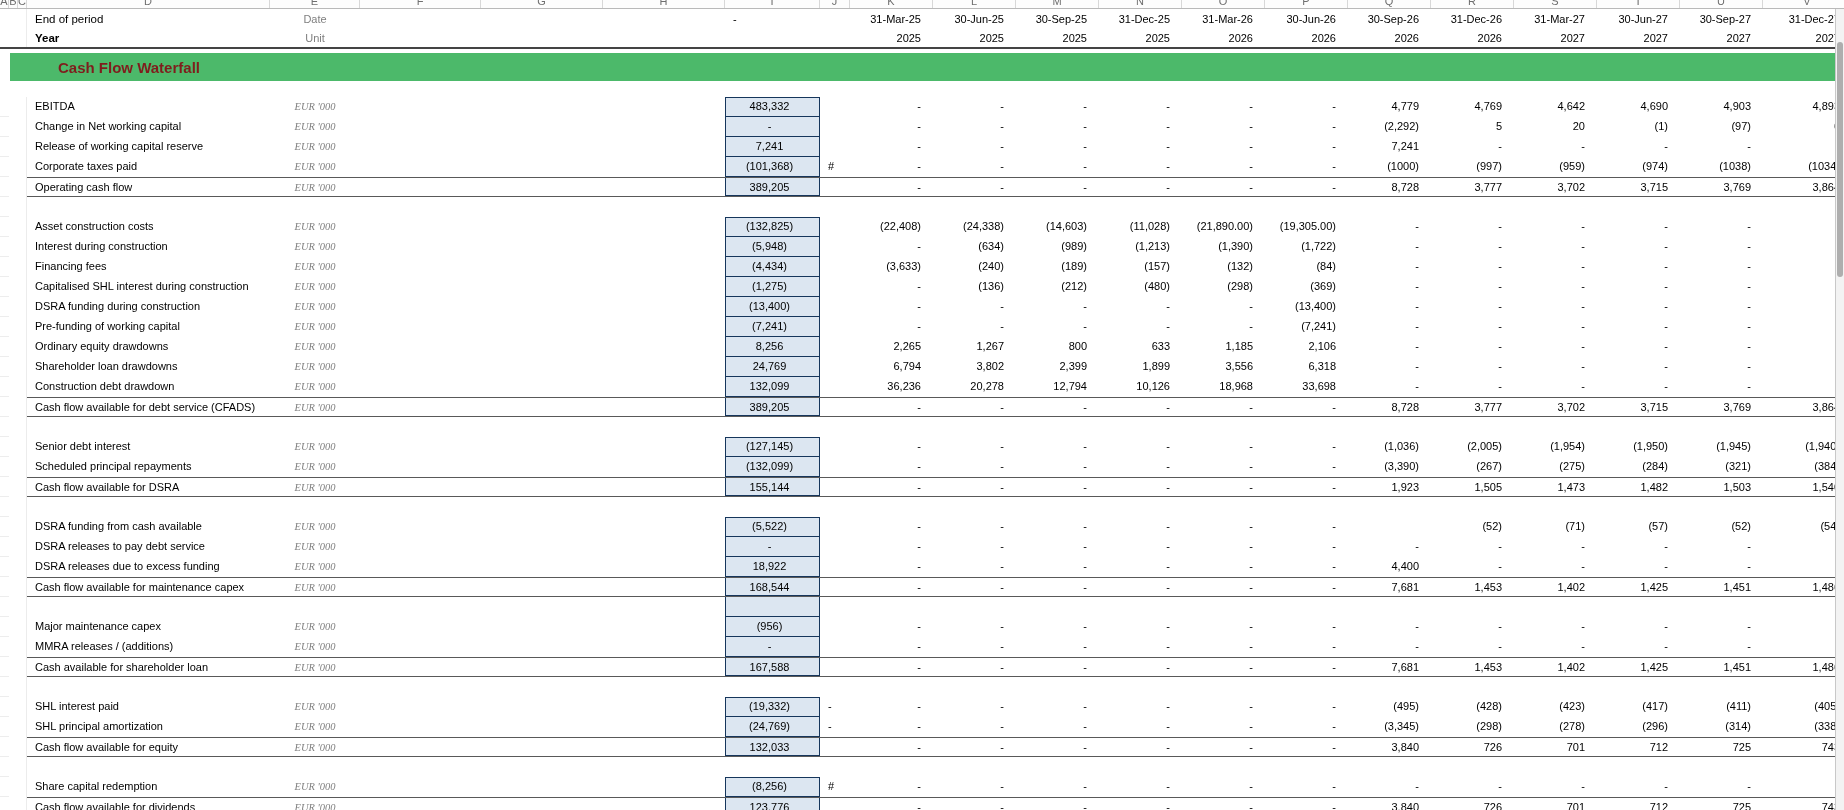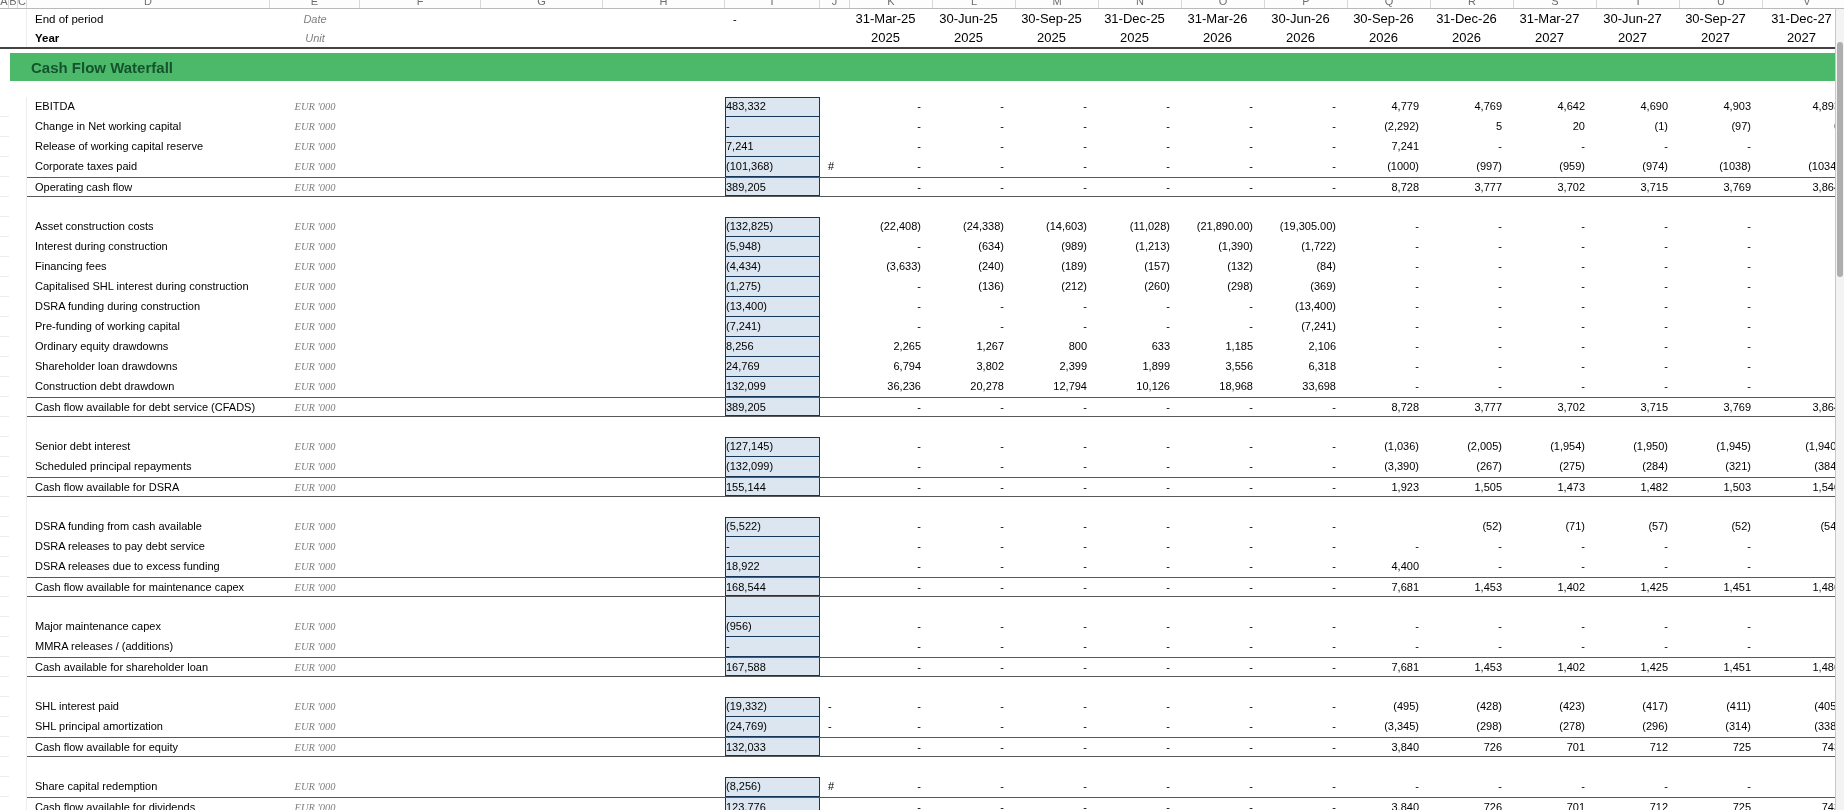--- a/index.html
+++ b/index.html
@@ -12,47 +12,47 @@
 
   
   .strip{display:flex;height:9px;overflow:hidden;border-bottom:1px solid #b9b9b9;background:#fdfdfd;box-sizing:border-box;}
   .strip .cl{flex:none;box-sizing:border-box;border-right:1px solid #d8d8d8;
     font-size:11px;line-height:14px;color:#6f6f6f;text-align:center;margin-top:-6px;height:16px;}
 
   
   .hrow{display:flex;height:19px;align-items:center;box-sizing:border-box;}
   .hlab{width:243px;flex:none;padding-left:8px;font-size:11.5px;white-space:nowrap;box-sizing:border-box;}
   .yr .hlab{font-weight:bold;}
-  .hmeta{width:90px;flex:none;text-align:center;font-style:italic;color:#7f7f7f;font-size:11px;}
+  .hmeta{width:90px;flex:none;text-align:center;color:#7f7f7f;font-size:11px;}
   .hgap{width:365px;flex:none;}
   .hdash{width:95px;flex:none;padding-left:8px;font-size:11px;box-sizing:border-box;}
   .hmark{width:30px;flex:none;}
   .hcells{display:flex;}
-  .hval{width:83px;flex:none;text-align:center;padding-right:12px;font-size:13px;box-sizing:border-box;white-space:nowrap;}
+  .hval{width:83px;flex:none;text-align:right;padding-right:12px;font-size:11px;box-sizing:border-box;white-space:nowrap;}
   .hval.last{width:89px;}
   .divider{height:2px;background:#444444;}
   .gap4{height:4px;}
   .gap16{height:16px;}
 
   
   .greenbar{height:28px;margin-left:10px;background:var(--section-green,#4CB96A);display:flex;align-items:center;}
-  .greenbar span{font-size:15px;font-weight:bold;padding-left:21px;color:#14532d;}
+  .greenbar span{font-size:15px;font-weight:bold;padding-left:48px;color:#7f1d1d;}
 
   
   .r{display:flex;height:20px;box-sizing:border-box;overflow:hidden;}
   .gut{width:27px;flex:none;border-right:1px solid #ececec;box-sizing:border-box;
     background-image:repeating-linear-gradient(to bottom,transparent 0 19px,#ededed 19px 20px);
     background-size:9px 20px;background-repeat:repeat-y;}
   .rb{display:flex;flex:1;box-sizing:border-box;}
   .r.sub .rb{border-top:1px solid #595959;border-bottom:1px solid #595959;}
   .cl-label{width:243px;flex:none;padding-left:8px;font-size:11px;line-height:19px;white-space:nowrap;box-sizing:border-box;}
   .cl-unit{width:90px;flex:none;text-align:center;font-style:italic;color:#7f7f7f;font-size:10.5px;line-height:19px;font-family:Liberation Serif, serif;}
   .cl-gapc{width:365px;flex:none;}
   .cl-total{width:95px;flex:none;box-sizing:border-box;background:var(--total-fill,#DCE6F1);
-    border:1px solid var(--total-border,#16365C);font-size:11px;text-align:left;padding-right:6px;line-height:17px;white-space:nowrap;}
+    border:1px solid var(--total-border,#16365C);font-size:11px;text-align:center;padding-right:6px;line-height:17px;white-space:nowrap;}
   .cl-total.nt{border-top:0;line-height:18px;}
   .cl-marker{width:30px;flex:none;padding-left:8px;font-size:11px;line-height:19px;box-sizing:border-box;}
   .cl-val{width:83px;flex:none;text-align:right;padding-right:12px;font-size:11px;line-height:19px;box-sizing:border-box;white-space:nowrap;}
   .cl-val.last{width:89px;}
 
   
   .sb{position:absolute;top:9px;right:0;bottom:0;width:9px;background:#f3f3f3;border-left:1px solid #c8c8c8;box-sizing:border-box;}
   .sb-thumb{position:absolute;left:1px;top:33px;width:6px;height:235px;background:#aeaeae;border-radius:3px;}
 </style>
 </head>
@@ -325,21 +325,21 @@
         <div class="gut"></div>
         <div class="rb">
           <div class="cl-label">Capitalised SHL interest during construction</div>
           <div class="cl-unit">EUR '000</div>
           <div class="cl-gapc"></div>
           <div class="cl-total nt">(1,275)</div>
           <div class="cl-marker"></div>
           <div class="cl-val">-</div>
           <div class="cl-val">(136)</div>
           <div class="cl-val">(212)</div>
-          <div class="cl-val">(260)</div>
+          <div class="cl-val">(480)</div>
           <div class="cl-val">(298)</div>
           <div class="cl-val">(369)</div>
           <div class="cl-val">-</div>
           <div class="cl-val">-</div>
           <div class="cl-val">-</div>
           <div class="cl-val">-</div>
           <div class="cl-val">-</div>
           <div class="cl-val last">-</div>
         </div>
       </div>

